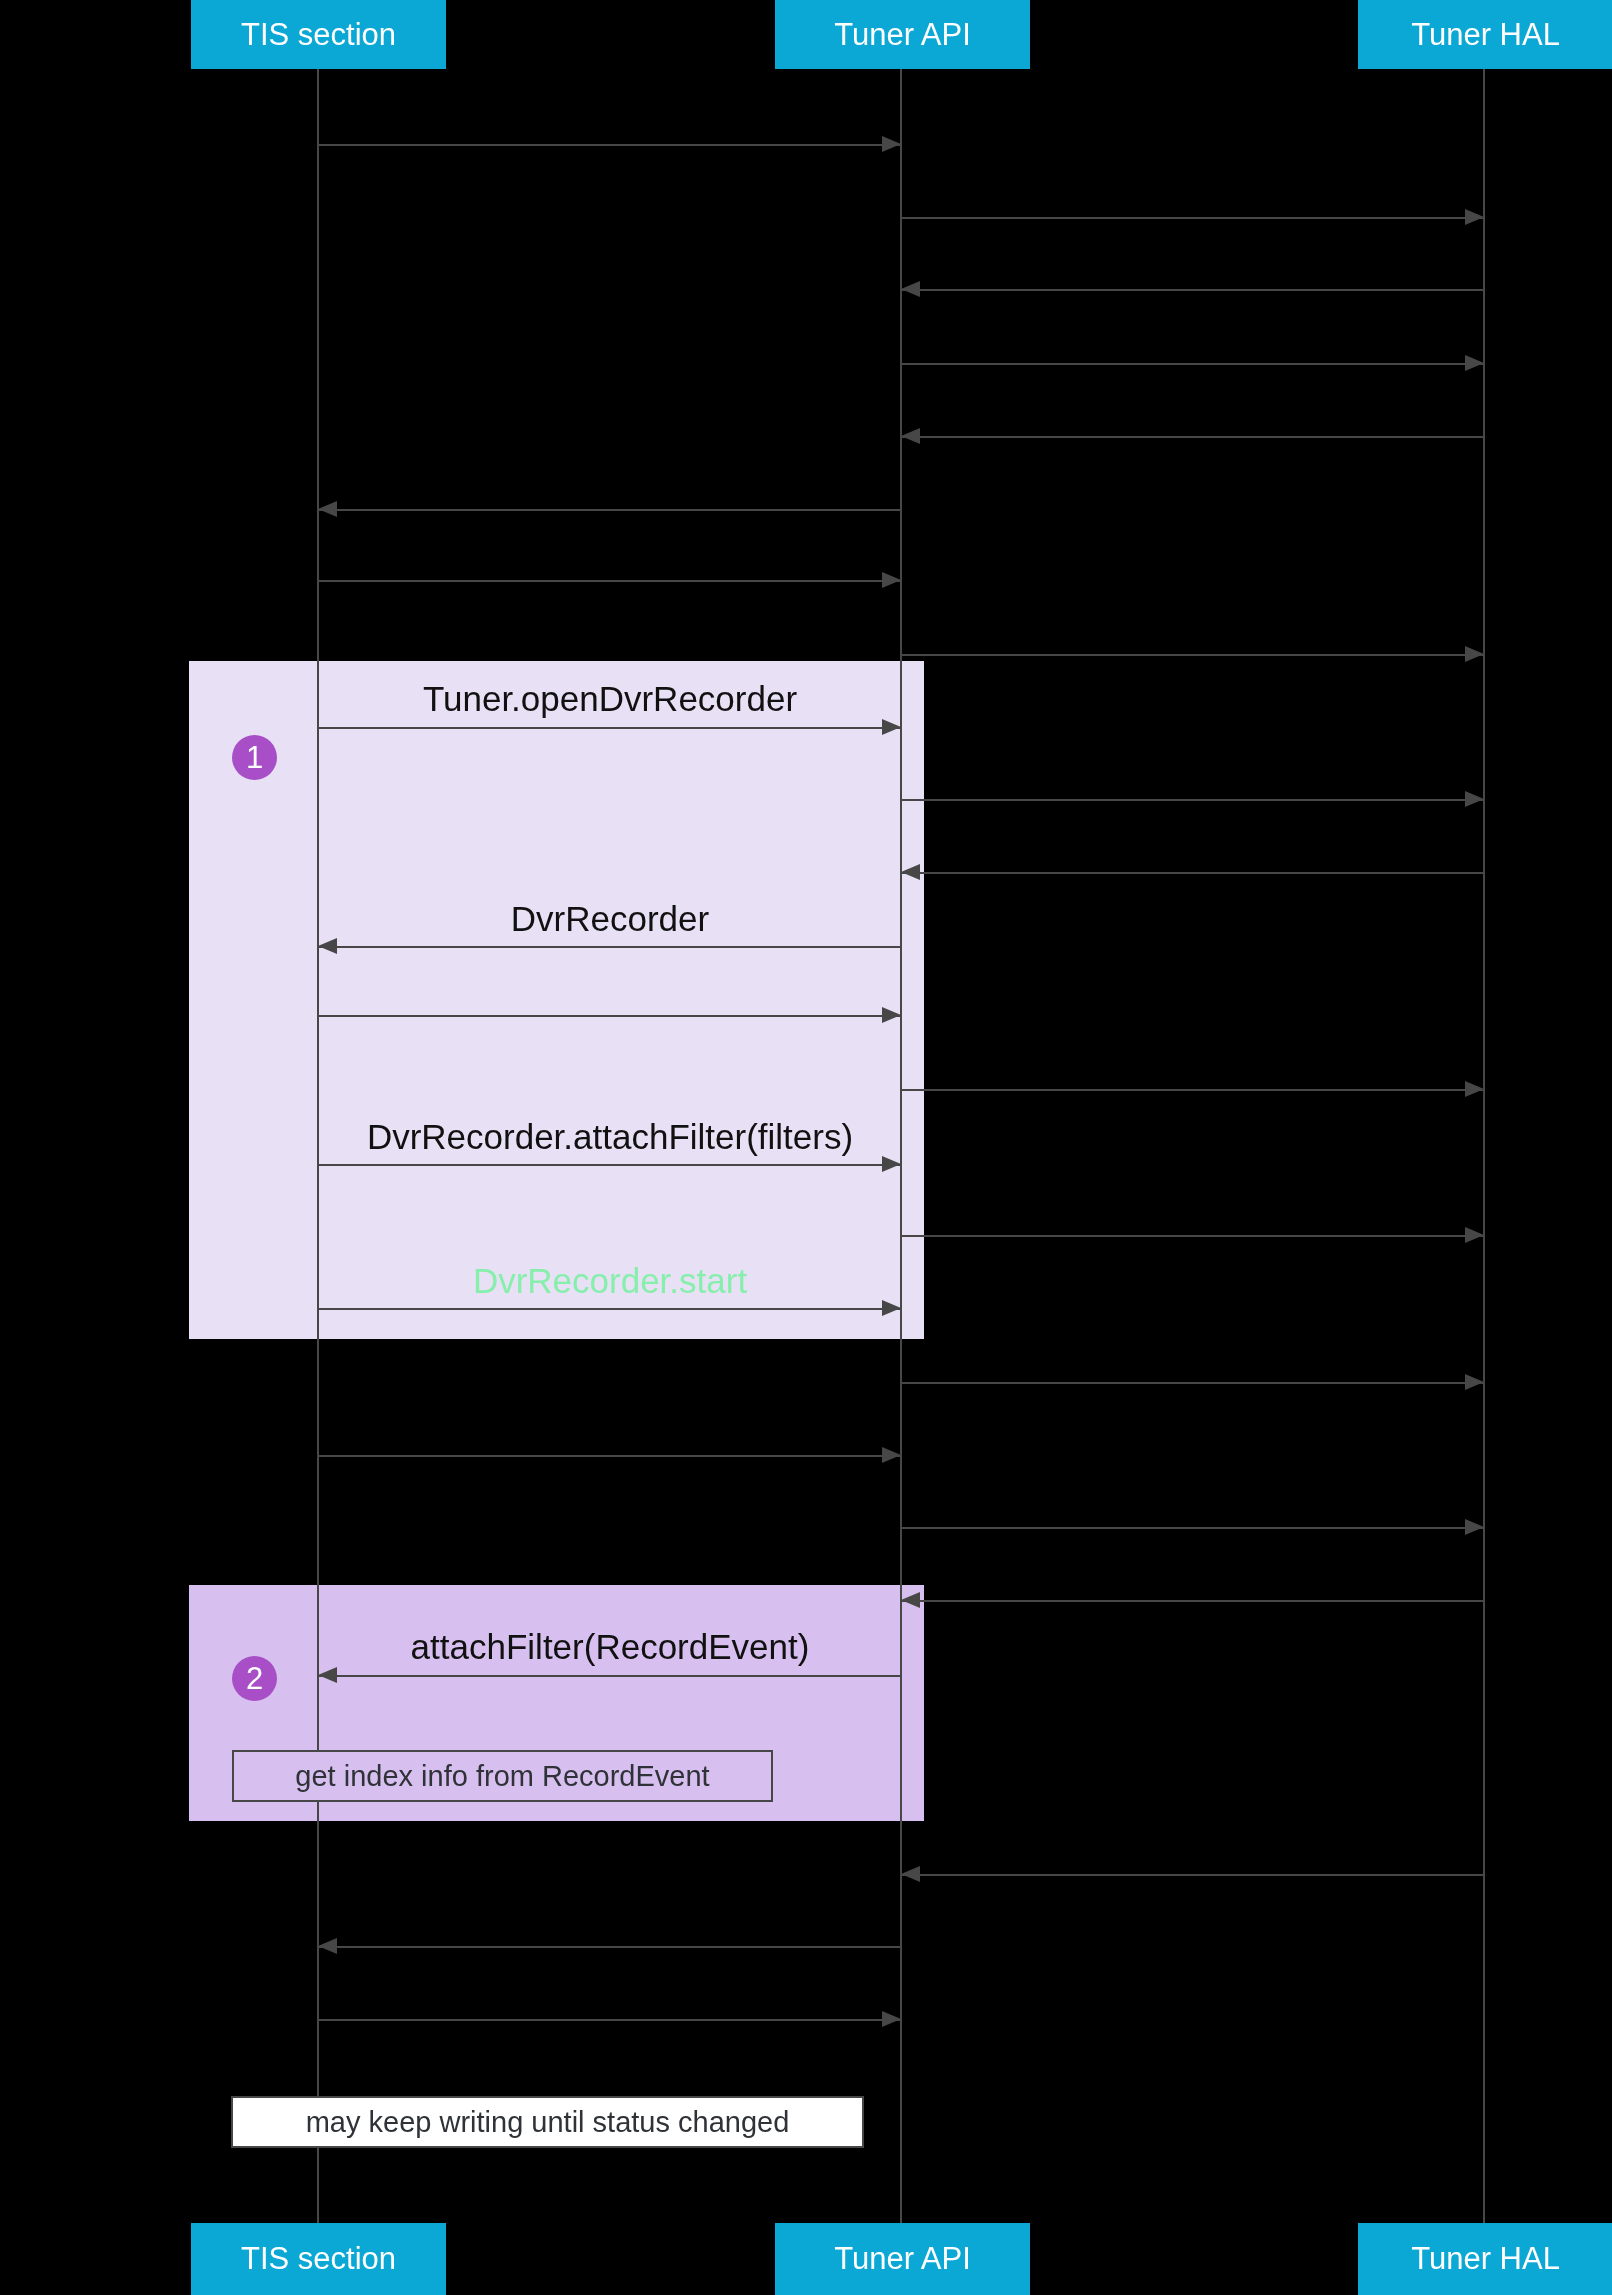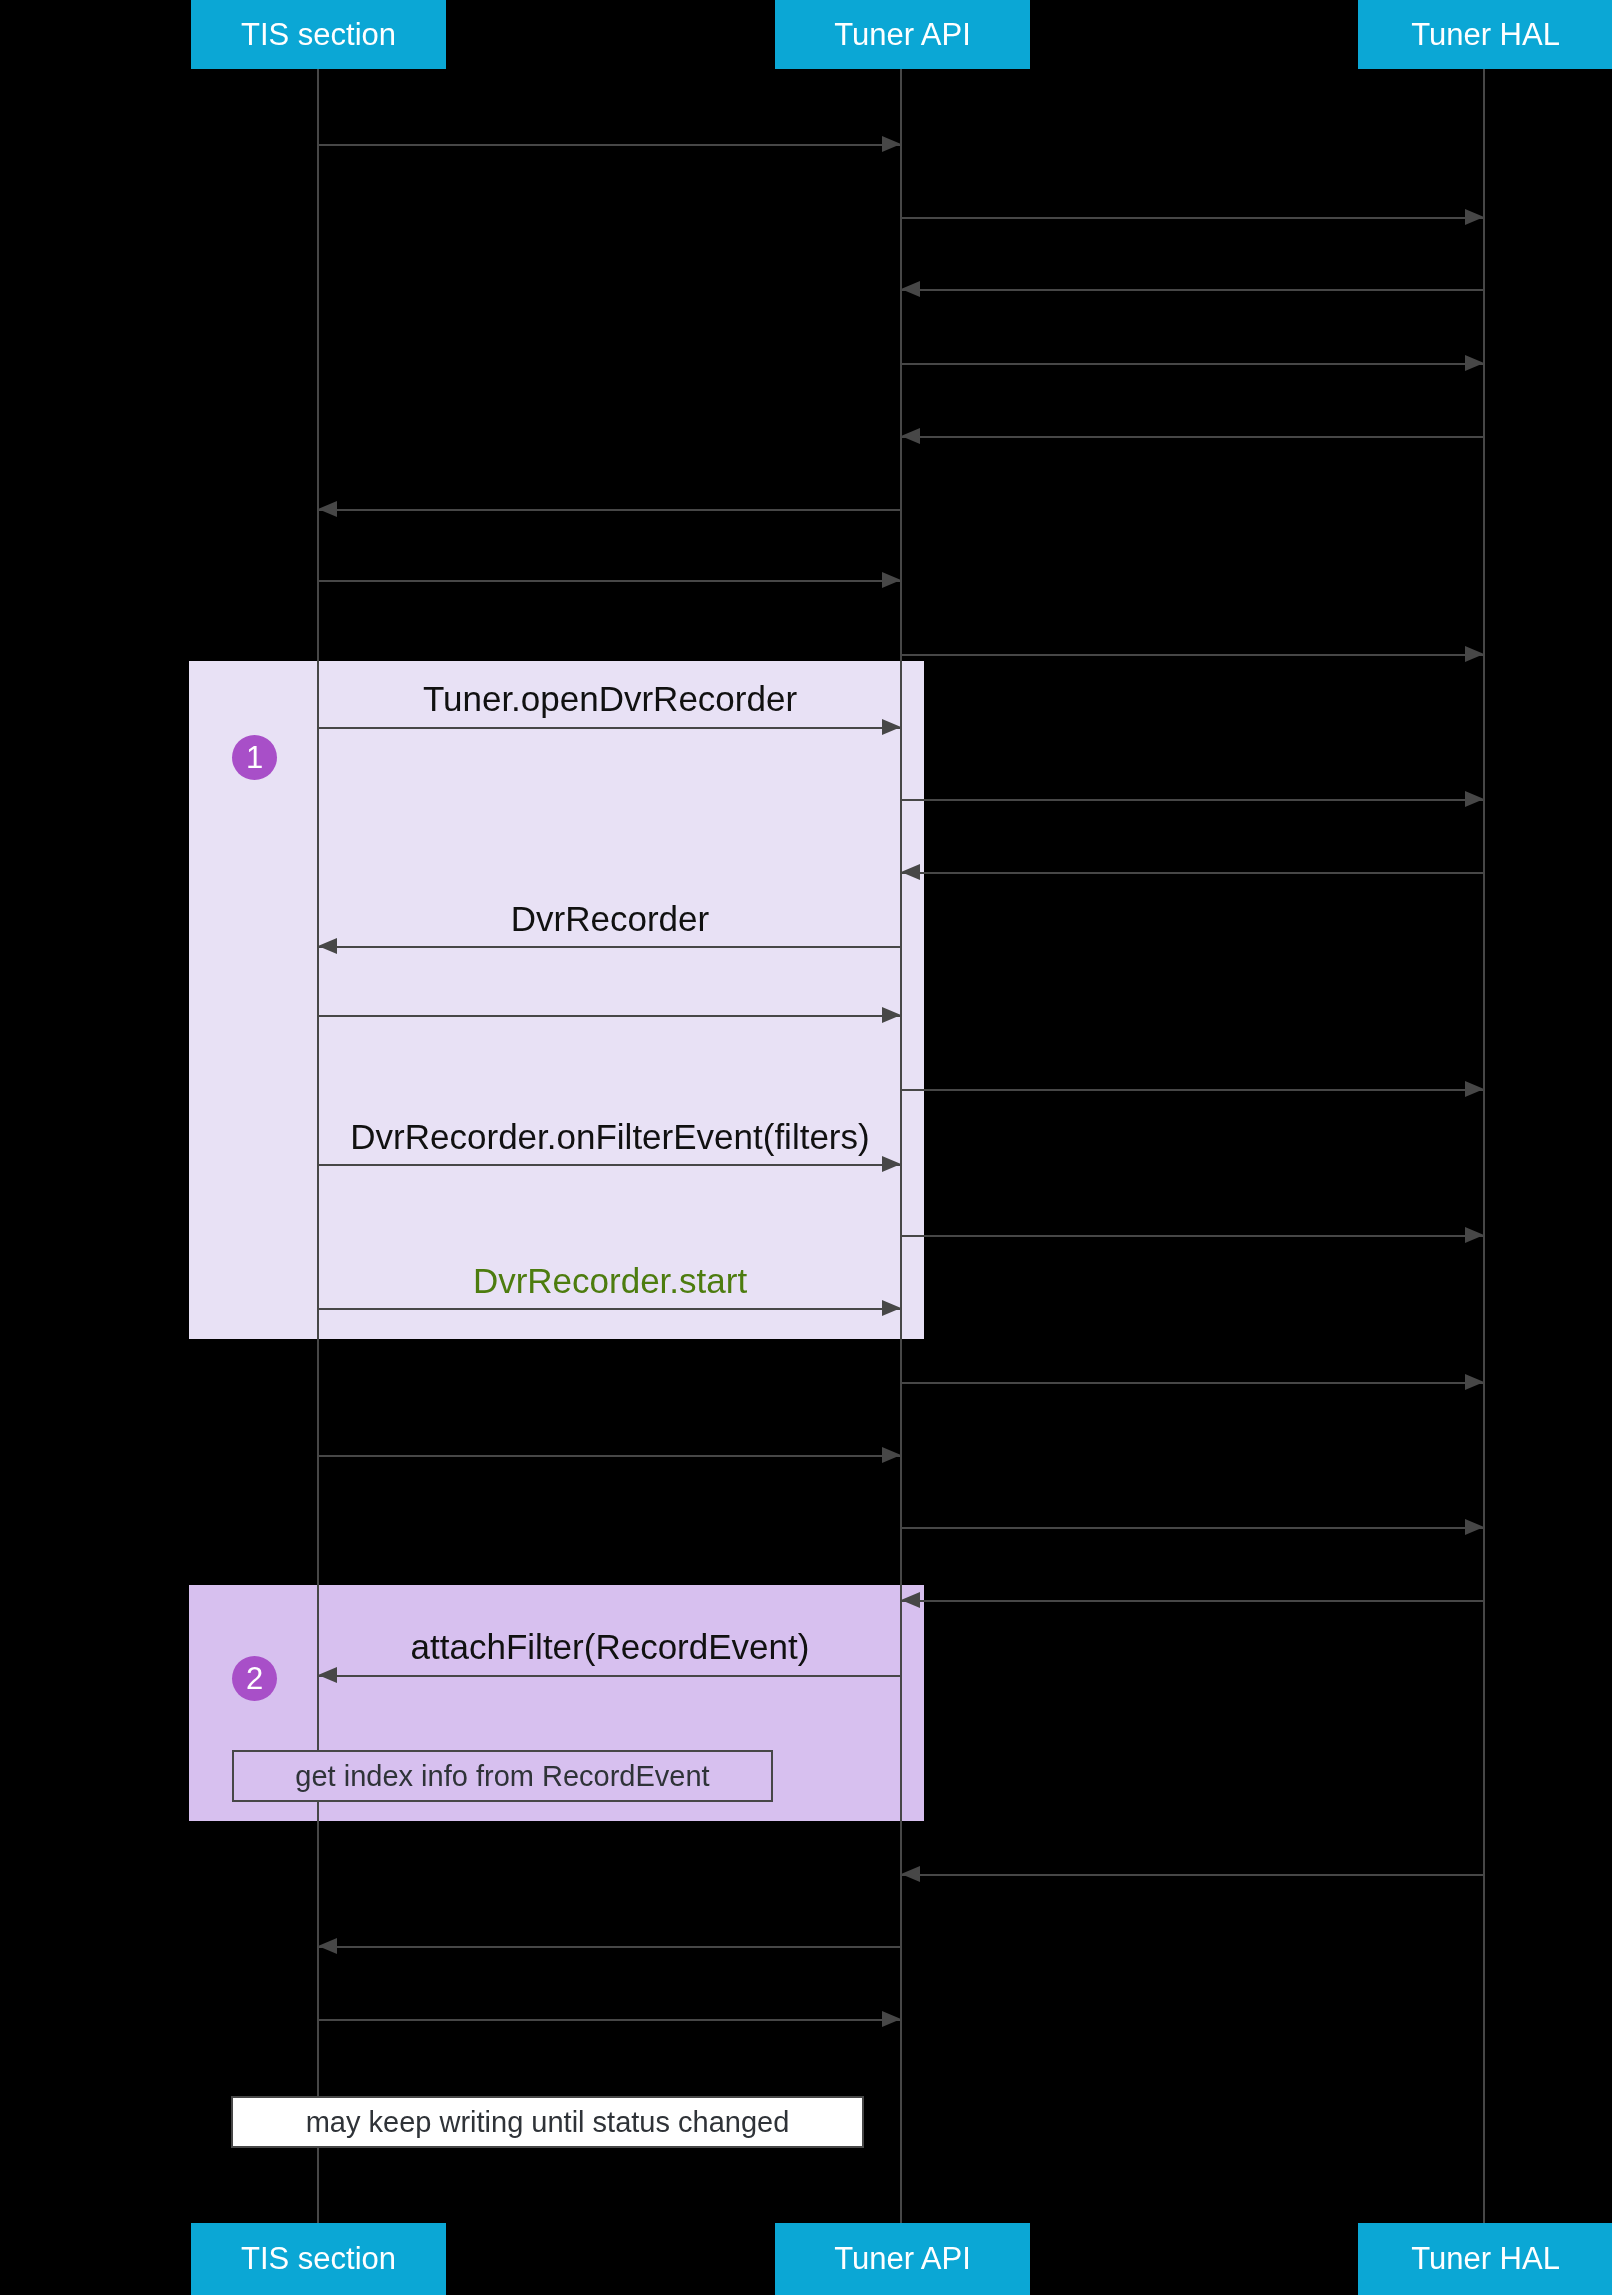--- a/index.html
+++ b/index.html
@@ -51,26 +51,26 @@
     <div class="msg-head" style="left: 901px; top: 864px; border-top: 8.7px solid transparent; border-bottom: 8.7px solid transparent; border-right: 19px solid rgb(71, 71, 71);"></div>
     <div class="msg-line" style="left: 318px; top: 946px; width: 583px; background: rgb(71, 71, 71);"></div>
     <div class="msg-head" style="left: 318px; top: 938px; border-top: 8.7px solid transparent; border-bottom: 8.7px solid transparent; border-right: 19px solid rgb(71, 71, 71);"></div>
     <div class="msg-label" style="left: 282px; width: 656px; top: 901px; color: rgb(17, 17, 17);">DvrRecorder</div>
     <div class="msg-line" style="left: 318px; top: 1015px; width: 583px; background: rgb(71, 71, 71);"></div>
     <div class="msg-head" style="left: 882px; top: 1007px; border-top: 8.7px solid transparent; border-bottom: 8.7px solid transparent; border-left: 19px solid rgb(71, 71, 71);"></div>
     <div class="msg-line" style="left: 901px; top: 1089px; width: 583px; background: rgb(71, 71, 71);"></div>
     <div class="msg-head" style="left: 1465px; top: 1081px; border-top: 8.7px solid transparent; border-bottom: 8.7px solid transparent; border-left: 19px solid rgb(71, 71, 71);"></div>
     <div class="msg-line" style="left: 318px; top: 1164px; width: 583px; background: rgb(71, 71, 71);"></div>
     <div class="msg-head" style="left: 882px; top: 1156px; border-top: 8.7px solid transparent; border-bottom: 8.7px solid transparent; border-left: 19px solid rgb(71, 71, 71);"></div>
-    <div class="msg-label" style="left: 282px; width: 656px; top: 1119px; color: rgb(17, 17, 17);">DvrRecorder.onFilterEvent(filters)</div>
+    <div class="msg-label" style="left: 282px; width: 656px; top: 1119px; color: rgb(17, 17, 17);">DvrRecorder.attachFilter(filters)</div>
     <div class="msg-line" style="left: 901px; top: 1235px; width: 583px; background: rgb(71, 71, 71);"></div>
     <div class="msg-head" style="left: 1465px; top: 1227px; border-top: 8.7px solid transparent; border-bottom: 8.7px solid transparent; border-left: 19px solid rgb(71, 71, 71);"></div>
     <div class="msg-line" style="left: 318px; top: 1308px; width: 583px; background: rgb(71, 71, 71);"></div>
     <div class="msg-head" style="left: 882px; top: 1300px; border-top: 8.7px solid transparent; border-bottom: 8.7px solid transparent; border-left: 19px solid rgb(71, 71, 71);"></div>
-    <div class="msg-label" style="left: 282px; width: 656px; top: 1263px; color: #4d7c0f;">DvrRecorder.start</div>
+    <div class="msg-label" style="left: 282px; width: 656px; top: 1263px; color: #86efac;">DvrRecorder.start</div>
     <div class="msg-line" style="left: 901px; top: 1382px; width: 583px; background: rgb(71, 71, 71);"></div>
     <div class="msg-head" style="left: 1465px; top: 1374px; border-top: 8.7px solid transparent; border-bottom: 8.7px solid transparent; border-left: 19px solid rgb(71, 71, 71);"></div>
     <div class="msg-line" style="left: 318px; top: 1455px; width: 583px; background: rgb(71, 71, 71);"></div>
     <div class="msg-head" style="left: 882px; top: 1447px; border-top: 8.7px solid transparent; border-bottom: 8.7px solid transparent; border-left: 19px solid rgb(71, 71, 71);"></div>
     <div class="msg-line" style="left: 901px; top: 1527px; width: 583px; background: rgb(71, 71, 71);"></div>
     <div class="msg-head" style="left: 1465px; top: 1519px; border-top: 8.7px solid transparent; border-bottom: 8.7px solid transparent; border-left: 19px solid rgb(71, 71, 71);"></div>
     <div class="msg-line" style="left: 901px; top: 1600px; width: 583px; background: rgb(71, 71, 71);"></div>
     <div class="msg-head" style="left: 901px; top: 1592px; border-top: 8.7px solid transparent; border-bottom: 8.7px solid transparent; border-right: 19px solid rgb(71, 71, 71);"></div>
     <div class="msg-line" style="left: 318px; top: 1675px; width: 583px; background: rgb(71, 71, 71);"></div>
     <div class="msg-head" style="left: 318px; top: 1667px; border-top: 8.7px solid transparent; border-bottom: 8.7px solid transparent; border-right: 19px solid rgb(71, 71, 71);"></div>

